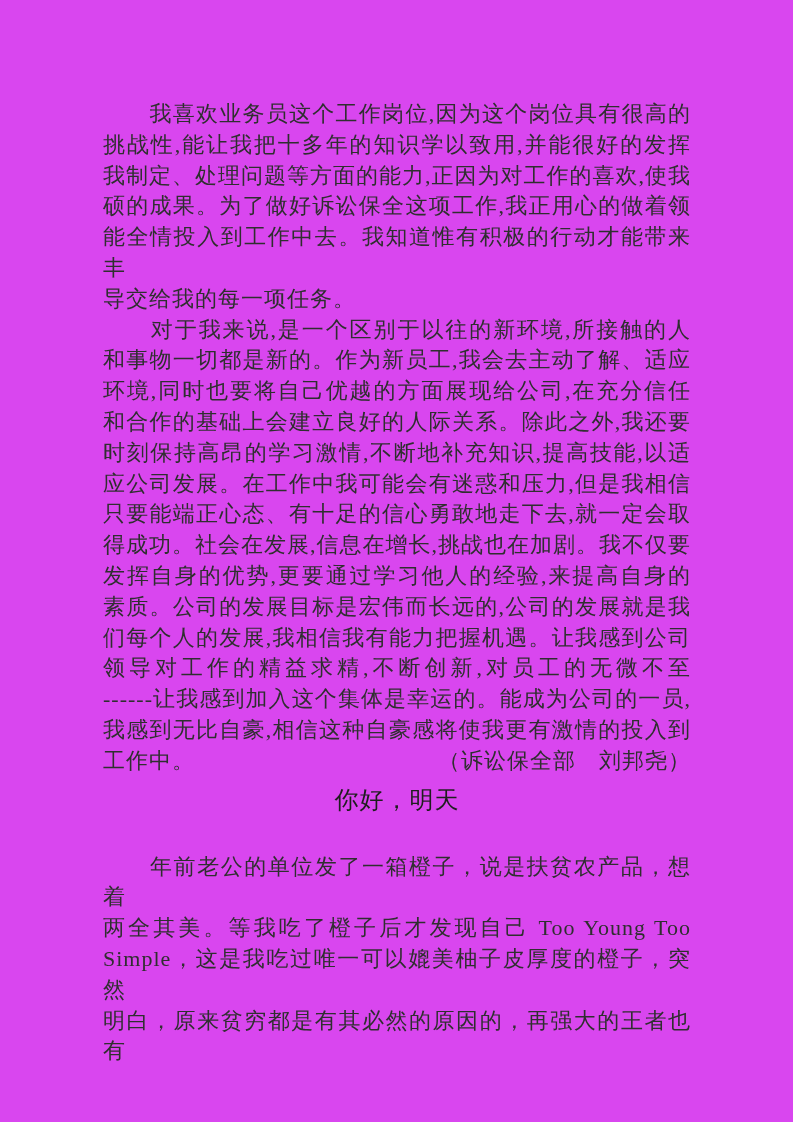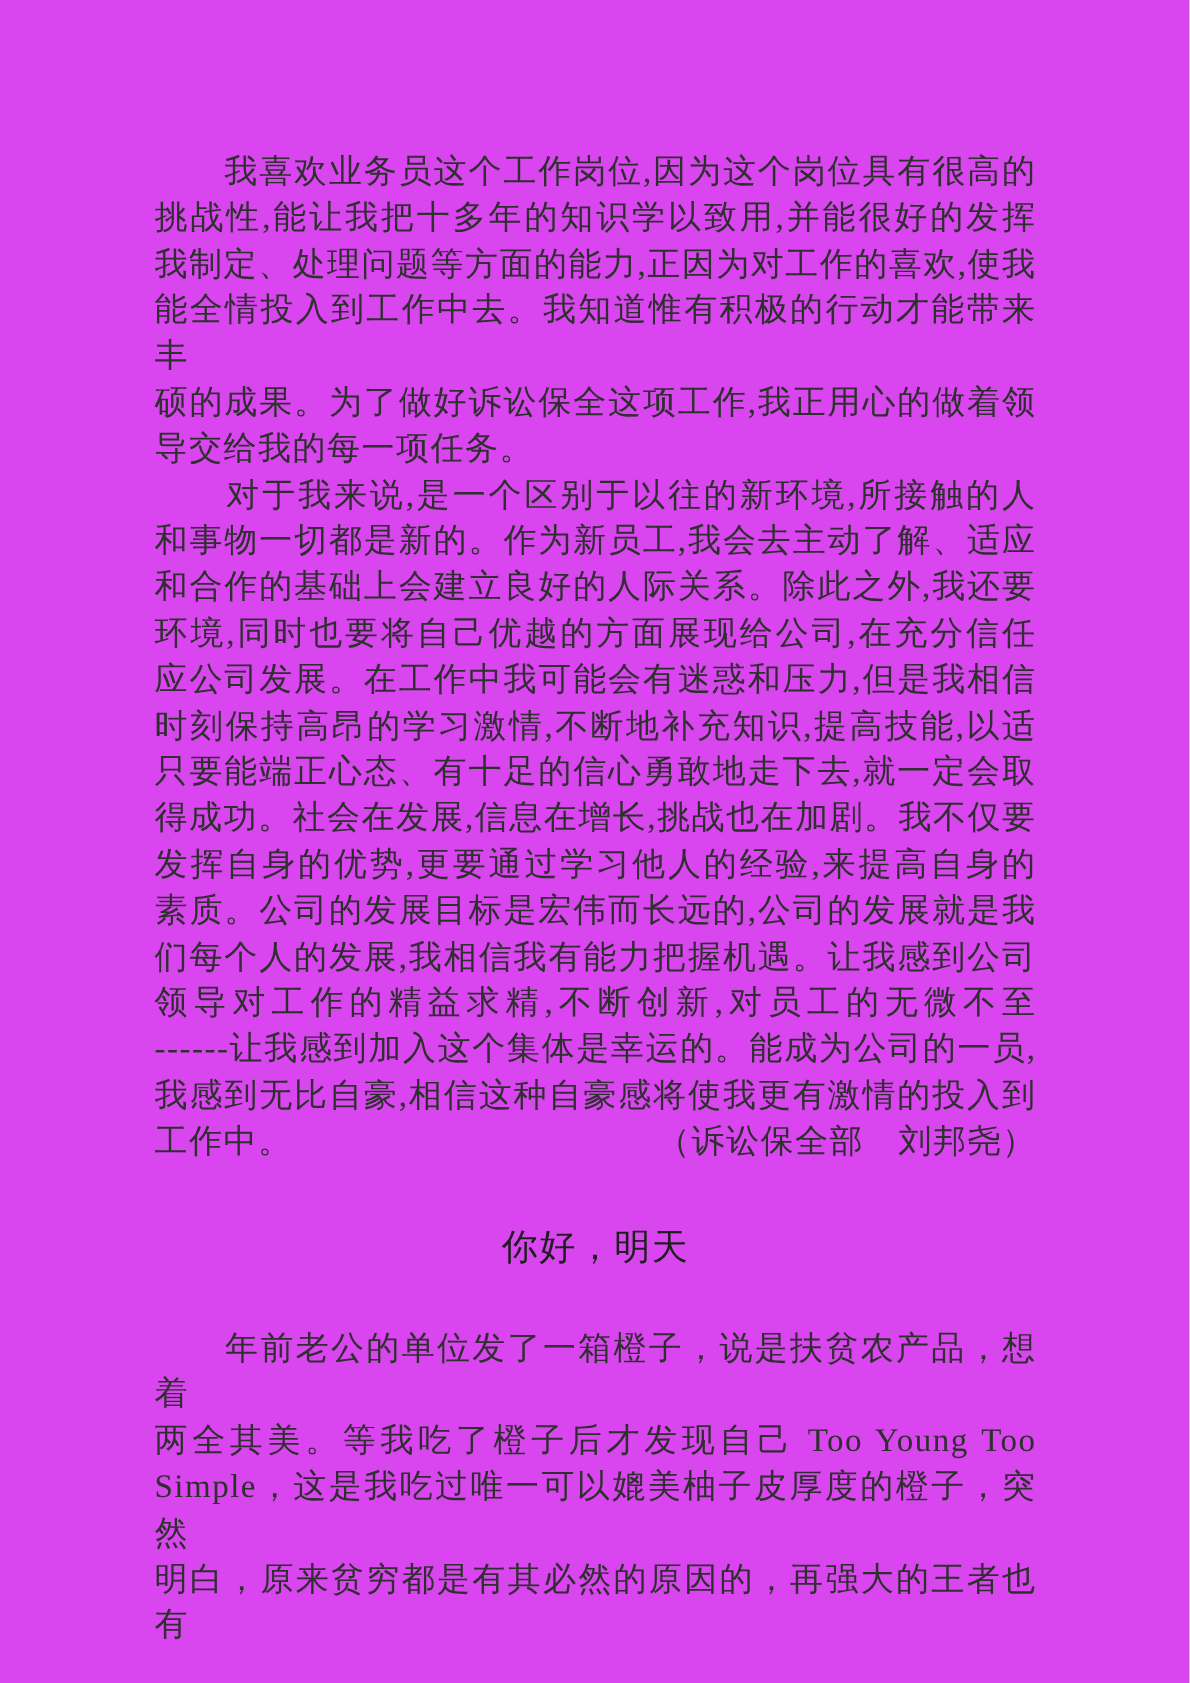--- a/index.html
+++ b/index.html
@@ -38,21 +38,21 @@
   }
   .closing-row {
     display: flex;
     justify-content: space-between;
     align-items: center;
     font-size: 22px;
     line-height: 30.8px;
     letter-spacing: 1px;
   }
   .article2-title {
-    margin-top: 40px;
+    margin-top: 8px;
     font-family: "Liberation Sans", "DejaVu Sans", sans-serif;
     font-weight: 500;
     font-size: 24px;
     line-height: 30px;
     letter-spacing: 1px;
     text-align: center;
     color: #1e1e1e;
   }
   .article2-body {
     margin-top: 37px;
@@ -61,32 +61,32 @@
 </head>
 <body>
 
 <div class="page">
   <div class="content">
 
     <div>
       <div class="line jline">　　我喜欢业务员这个工作岗位,因为这个岗位具有很高的</div>
       <div class="line jline">挑战性,能让我把十多年的知识学以致用,并能很好的发挥</div>
       <div class="line jline">我制定、处理问题等方面的能力,正因为对工作的喜欢,使我</div>
+      <div class="line jline">硕的成果。为了做好诉讼保全这项工作,我正用心的做着领</div>
       <div class="line jline">能全情投入到工作中去。我知道惟有积极的行动才能带来丰</div>
-      <div class="line jline">硕的成果。为了做好诉讼保全这项工作,我正用心的做着领</div>
       <div class="line lastline">导交给我的每一项任务。</div>
     </div>
 
     <div>
       <div class="line jline">　　对于我来说,是一个区别于以往的新环境,所接触的人</div>
       <div class="line jline">和事物一切都是新的。作为新员工,我会去主动了解、适应</div>
+      <div class="line jline">环境,同时也要将自己优越的方面展现给公司,在充分信任</div>
       <div class="line jline">和合作的基础上会建立良好的人际关系。除此之外,我还要</div>
-      <div class="line jline">环境,同时也要将自己优越的方面展现给公司,在充分信任</div>
+      <div class="line jline">时刻保持高昂的学习激情,不断地补充知识,提高技能,以适</div>
       <div class="line jline">应公司发展。在工作中我可能会有迷惑和压力,但是我相信</div>
-      <div class="line jline">时刻保持高昂的学习激情,不断地补充知识,提高技能,以适</div>
       <div class="line jline">只要能端正心态、有十足的信心勇敢地走下去,就一定会取</div>
       <div class="line jline">得成功。社会在发展,信息在增长,挑战也在加剧。我不仅要</div>
       <div class="line jline">发挥自身的优势,更要通过学习他人的经验,来提高自身的</div>
       <div class="line jline">素质。公司的发展目标是宏伟而长远的,公司的发展就是我</div>
       <div class="line jline">们每个人的发展,我相信我有能力把握机遇。让我感到公司</div>
       <div class="line jline">领导对工作的精益求精,不断创新,对员工的无微不至</div>
       <div class="line jline">------让我感到加入这个集体是幸运的。能成为公司的一员,</div>
       <div class="line jline">我感到无比自豪,相信这种自豪感将使我更有激情的投入到</div>
       <div class="closing-row">
         <span>工作中。</span>

